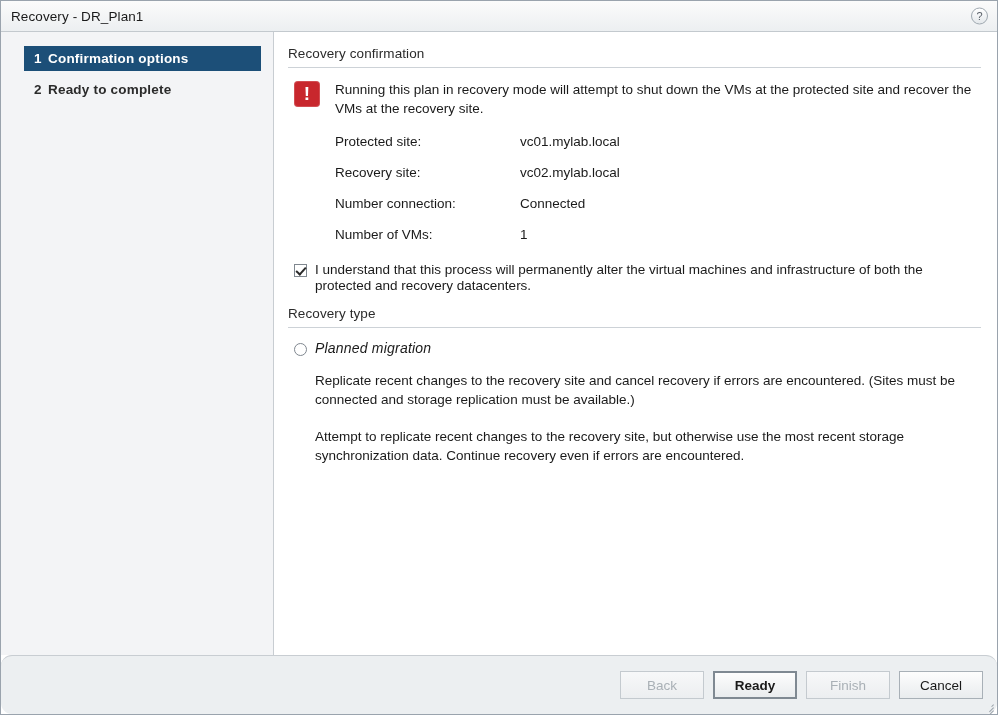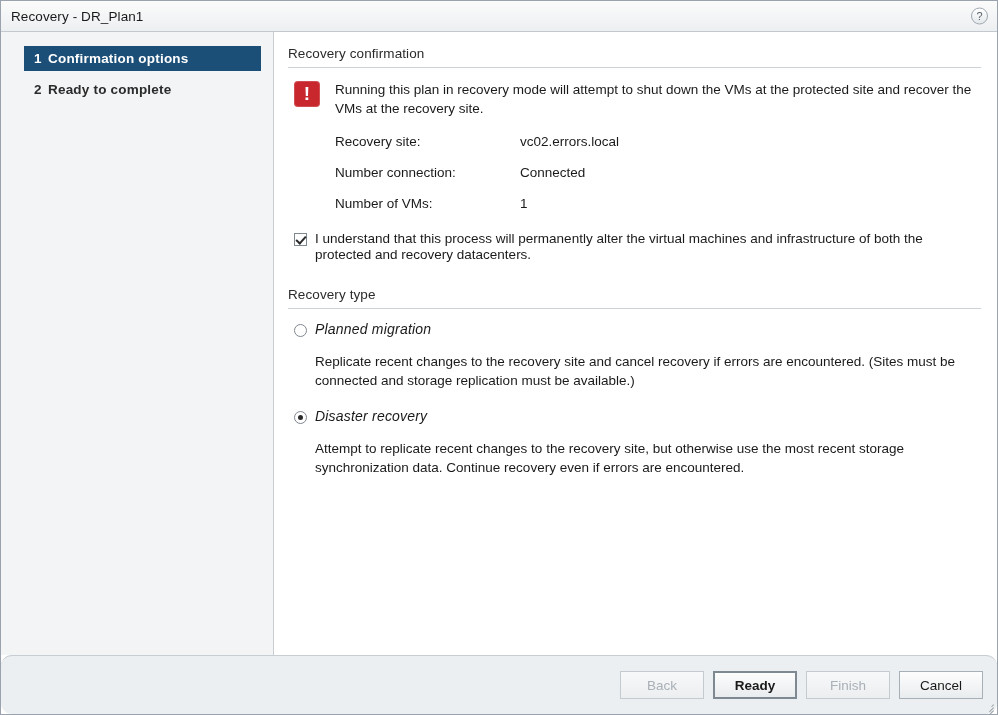--- a/index.html
+++ b/index.html
@@ -175,21 +175,21 @@
     border: solid #2b2b2b;
     border-width: 0 2px 2px 0;
     transform: rotate(42deg);
   }
   .check-label {
     font-size: 13.5px;
     line-height: 16px;
     max-width: 675px;
   }
   .section-header.second {
-    margin-top: 24px;
+    margin-top: 12px;
   }
   .radio-row {
     display: flex;
     align-items: flex-end;
     margin: 0 0 0 6px;
     font-style: italic;
   }
   .radio {
     width: 13px;
     height: 13px;
@@ -305,23 +305,27 @@
 
       <div class="section-header">Recovery confirmation</div>
 
       <div class="warn-row">
         <div class="warn-icon">!</div>
         <div class="warn-text">Running this plan in recovery mode will attempt to shut down the VMs at the protected site and recover the VMs at the recovery site.</div>
       </div>
 
       <table class="info-table">
         <tbody>
+            <tr>
+          <td class="k">Protected site:</td>
+          <td class="v">vc01.mylab.local</td>
+        </tr>
         <tr>
           <td class="k">Recovery site:</td>
-          <td class="v">vc02.errors.local</td>
+          <td class="v">vc02.mylab.local</td>
         </tr>
         <tr>
           <td class="k">Number connection:</td>
           <td class="v">Connected</td>
         </tr>
         <tr>
           <td class="k">Number of VMs:</td>
           <td class="v">1</td>
         </tr>
       </tbody>
@@ -333,24 +337,20 @@
       </div>
 
       <div class="section-header second">Recovery type</div>
 
       <div class="radio-row">
         <span class="radio"></span>
         <span class="radio-label">Planned migration</span>
       </div>
       <div class="radio-desc">Replicate recent changes to the recovery site and cancel recovery if errors are encountered. (Sites must be connected and storage replication must be available.)</div>
 
-      <div class="radio-row">
-        <span class="radio selected"></span>
-        <span class="radio-label">Disaster recovery</span>
-      </div>
       <div class="radio-desc last">Attempt to replicate recent changes to the recovery site, but otherwise use the most recent storage synchronization data. Continue recovery even if errors are encountered.</div>
 
     </div>
   </div>
 
   <div class="footer">
     <button class="btn disabled">Back</button>
     <button class="btn primary">Ready</button>
     <button class="btn disabled">Finish</button>
     <button class="btn">Cancel</button>

